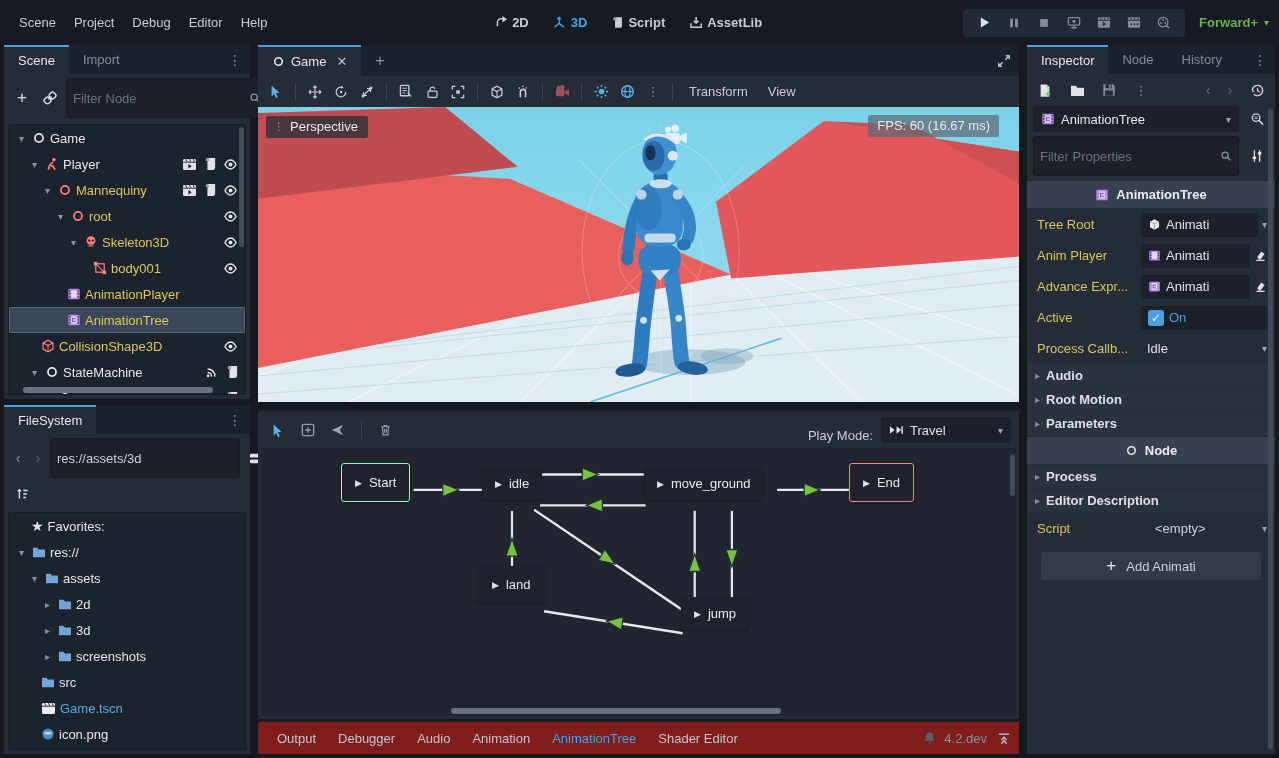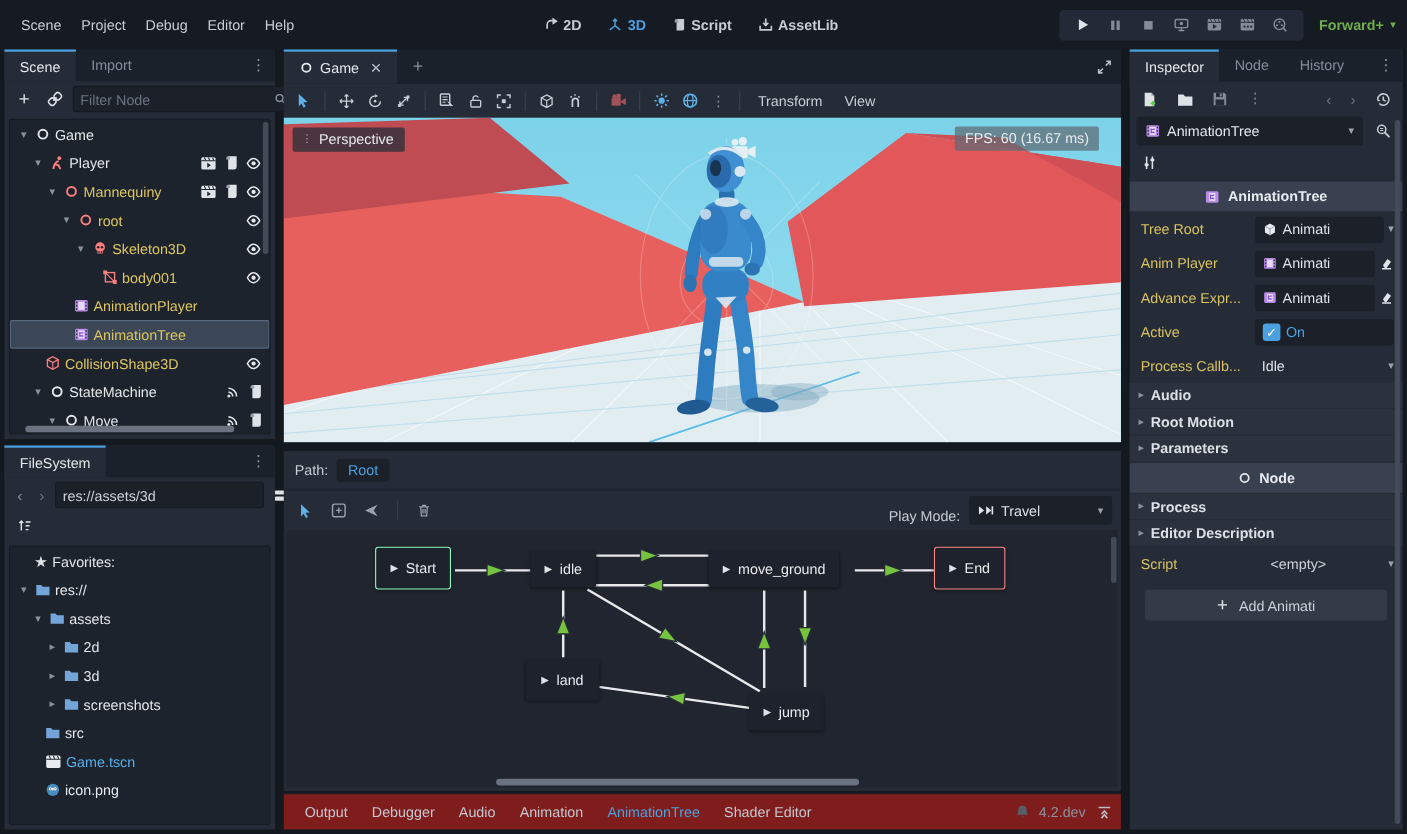--- a/index.html
+++ b/index.html
@@ -26,21 +26,21 @@
   #center-col { flex:1; min-width:0; display:flex; flex-direction:column; }
   #right-col { width:248px; }
 
   .tabbar { height:29px; background:#1b212b; display:flex; align-items:stretch; flex:0 0 auto; }
   .tab { padding:0 14px; display:flex; align-items:center; gap:6px; color:#858c99; position:relative; }
   .tab.active { background:#262c37; color:#e4e7eb; border-top:2px solid #4aa1e0; }
   .tab-dots { margin-left:auto; color:#8a92a0; display:flex; align-items:center; padding:0 8px; font-size:14px; letter-spacing:0; }
 
   .toolbar { display:flex; align-items:center; gap:4px; padding:4px 6px; flex:0 0 auto; }
   .tbtn { min-width:24px; height:24px; display:flex; align-items:center; justify-content:center; border-radius:3px; color:#c8ccd4; }
-  .search { flex:1; display:flex; align-items:center; background:#1b2029; border:1px solid #161b23; border-radius:3px; height:24px; padding:0 6px; }
+  .search { flex:1; display:flex; align-items:center; background:#1b2029; border:1px solid #161b23; border-radius:3px; height:40px; padding:0 6px; }
   .search input { flex:1; background:transparent; border:none; outline:none; color:#c8ccd4; font-size:13px; min-width:0; font-family:inherit; }
   .search input::placeholder { color:#6c7380; }
 
   .treebox { flex:1; margin:2px 4px 4px 4px; background:#1d232d; border:1px solid #171c24; border-radius:2px; overflow:hidden; position:relative; }
   .trow { height:26px; display:flex; align-items:center; gap:4px; padding-right:4px; position:relative; }
   .trow .chev { width:13px; color:#8a92a0; font-size:10px; text-align:center; }
   .trow .lbl { white-space:nowrap; }
   .lbl.w { color:#e4e7eb; } .lbl.y { color:#ddc65f; } .lbl.b { color:#55aee6; }
   .trow .sp { flex:1; }
   .trow.sel { background:#3b4656; box-shadow:inset 0 0 0 1px #57677c; border-radius:2px; }
@@ -783,24 +783,20 @@
         </g>
       </svg>
       <div class="vp-overlay" id="persp">
         <span style="color:#aeb5bf;font-size:10px;">⋮</span>
         <span>Perspective</span>
       </div>
       <div class="vp-overlay" id="fps"><span>FPS: 60 (16.67 ms)</span></div>
     </div>
 
     <div id="animpanel">
-      <div id="pathrow">
-        <span style="color:#c8ccd4;">Path:</span>
-        <span class="chip">Root</span>
-      </div>
       <div id="smtoolbar">
         <div class="tbtn">
             <svg width="14" height="15" viewBox="0 0 16 16">
               <path d="M3 1l9 8.5-4.2.4 2.4 4.3-2.1 1.1-2.3-4.4L3 13.7z" fill="#5cb1e8"></path>
             </svg>
           </div>
         <div class="tbtn">
             <svg width="14" height="14" viewBox="0 0 16 16">
               <rect x="1.5" y="1.5" width="13" height="13" rx="2" fill="none" stroke="#9aa1ad" stroke-width="1.5"></rect>
               <path d="M8 5v6M5 8h6" stroke="#9aa1ad" stroke-width="1.5"></path>
@@ -974,20 +970,29 @@
       </div>
       <div class="tbtn">
           <svg width="15" height="15" viewBox="0 0 16 16">
             <circle cx="6.5" cy="6" r="4" fill="none" stroke="#c8ccd4" stroke-width="1.5"></circle>
             <path d="M9.5 9l4.5 4.5" stroke="#c8ccd4" stroke-width="1.8"></path>
             <path d="M5 5.2h3M5 7h3" stroke="#c8ccd4" stroke-width="1"></path>
           </svg>
         </div>
     </div>
     <div class="toolbar" style="padding-top:0;gap:6px;">
+      <div class="search">
+        <input placeholder="Filter Properties" style="">
+        <span class="ic">
+            <svg width="12" height="12" viewBox="0 0 14 14">
+              <circle cx="6" cy="6" r="3.6" fill="none" stroke="#8a92a0" stroke-width="1.5"></circle>
+              <path d="M8.8 8.8l3.2 3.2" stroke="#8a92a0" stroke-width="1.5"></path>
+            </svg>
+          </span>
+      </div>
       <div class="tbtn">
           <svg width="14" height="14" viewBox="0 0 16 16">
             <path d="M5 1.5v13M11 1.5v13" stroke="#dfe3e8" stroke-width="1.6"></path>
             <rect x="3" y="8.5" width="4" height="3" rx="1" fill="#dfe3e8"></rect>
             <rect x="9" y="3.5" width="4" height="3" rx="1" fill="#dfe3e8"></rect>
           </svg>
         </div>
     </div>
 
     <div class="cat">

